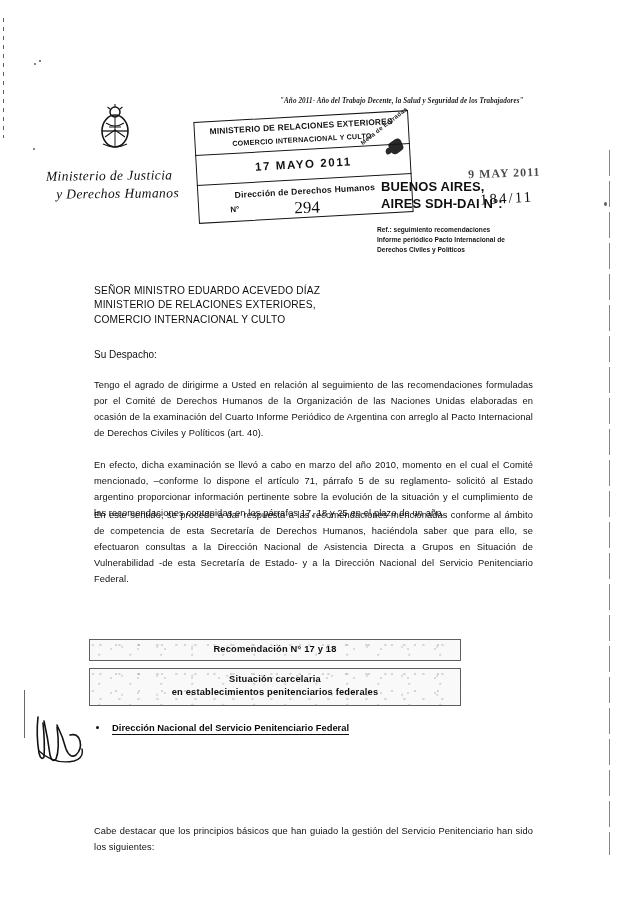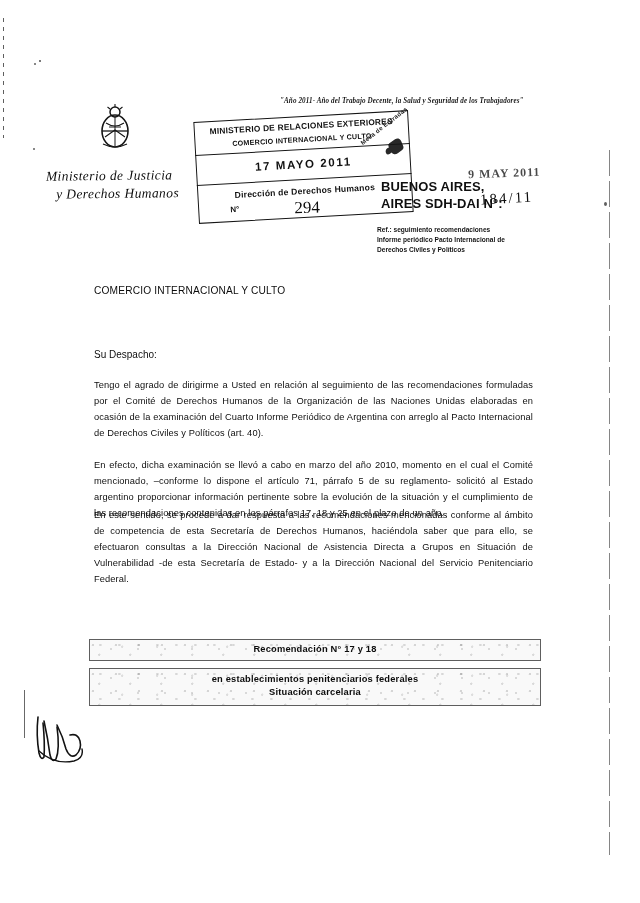--- a/index.html
+++ b/index.html
@@ -226,21 +226,21 @@
     letter-spacing: .1px;
   }
   .p1 { top: 378px; }
   .p2 { top: 458px; }
   .p3 { top: 508px; }
 
   
   .hl-box {
     position: absolute;
     left: 89px;
-    width: 452px;
+    width: 372px;
     box-sizing: border-box;
     border: 1px solid #5f5f5f;
     background:
       radial-gradient(circle at 12% 30%, rgba(0,0,0,.14) 0 1px, transparent 1.4px),
       radial-gradient(circle at 30% 70%, rgba(0,0,0,.12) 0 1px, transparent 1.4px),
       radial-gradient(circle at 55% 20%, rgba(0,0,0,.13) 0 1px, transparent 1.4px),
       radial-gradient(circle at 78% 60%, rgba(0,0,0,.12) 0 1px, transparent 1.4px),
       radial-gradient(circle at 92% 35%, rgba(0,0,0,.11) 0 1px, transparent 1.4px),
       #f4f4f4;
     background-size: 23px 17px, 31px 21px, 19px 25px, 27px 15px, 35px 19px, auto;
@@ -347,45 +347,54 @@
   <div class="date-hand">9 MAY 2011</div>
   <div class="nota-hand">184/11</div>
 
   <div class="ref-block">
     <div>Ref.: seguimiento recomendaciones</div>
     <div>Informe periódico Pacto Internacional de</div>
     <div>Derechos Civiles y Políticos</div>
   </div>
 
   <div class="addressee">
+    <div>SEÑOR MINISTRO EDUARDO ACEVEDO DÍAZ</div>
+    <div>MINISTERIO DE RELACIONES EXTERIORES,</div>
     <div>COMERCIO INTERNACIONAL Y CULTO</div>
   </div>
   <div class="despacho">Su Despacho:</div>
 
   <div class="body-col p1">
     <p class="para">Tengo el agrado de dirigirme a Usted en relación al seguimiento de las recomendaciones formuladas por el Comité de Derechos Humanos de la Organización de las Naciones Unidas elaboradas en ocasión de la examinación del Cuarto Informe Periódico de Argentina con arreglo al Pacto Internacional de Derechos Civiles y Políticos (art. 40).</p>
   </div>
   <div class="body-col p2">
     <p class="para">En efecto, dicha examinación se llevó a cabo en marzo del año 2010, momento en el cual el Comité mencionado, –conforme lo dispone el artículo 71, párrafo 5 de su reglamento- solicitó al Estado argentino proporcionar información pertinente sobre la evolución de la situación y el cumplimiento de las recomendaciones contenidas en los párrafos 17, 18 y 25 en el plazo de un año.</p>
   </div>
   <div class="body-col p3">
     <p class="para">En este sentido, se procede a dar respuesta a las recomendaciones mencionadas conforme al ámbito de competencia de esta Secretaría de Derechos Humanos, haciéndola saber que para ello, se efectuaron consultas a la Dirección Nacional de Asistencia Directa a Grupos en Situación de Vulnerabilidad -de esta Secretaría de Estado- y a la Dirección Nacional del Servicio Penitenciario Federal.</p>
   </div>
 
   <div class="hl-box hl1">
     <span>Recomendación N° 17 y 18</span>
   </div>
   <div class="hl-box hl2">
+    <div>Situación carcelaria</div>
     <div>en establecimientos penitenciarios federales</div>
-    <div>Situación carcelaria</div>
   </div>
 
   <div class="left-rule"></div>
   <svg class="sig" viewBox="0 0 62 58">
     <path d="M8 4 Q6 22 9 40 Q11 48 14 44 Q15 30 13 10" fill="none" stroke="#161616" stroke-width="1.6" stroke-linecap="round"></path>
     <path d="M14 8 Q18 26 20 42 Q22 50 26 46 Q30 36 27 14" fill="none" stroke="#161616" stroke-width="1.6" stroke-linecap="round"></path>
     <path d="M27 12 Q33 24 36 36 Q40 46 46 42 Q52 36 50 28 Q48 20 40 22" fill="none" stroke="#161616" stroke-width="1.6" stroke-linecap="round"></path>
     <path d="M9 38 Q24 52 44 48 Q54 45 52 36" fill="none" stroke="#161616" stroke-width="1.4" stroke-linecap="round"></path>
   </svg>
 
-
+  <div class="bullet-head">
+    <span class="dot"></span>
+    <span class="txt">Dirección Nacional del Servicio Penitenciario Federal</span>
+  </div>
+
+  <div class="body-col p5">
+    <p class="para">Cabe destacar que los principios básicos que han guiado la gestión del Servicio Penitenciario han sido los siguientes:</p>
+  </div>
 
 </div>
 
 </body></html>

